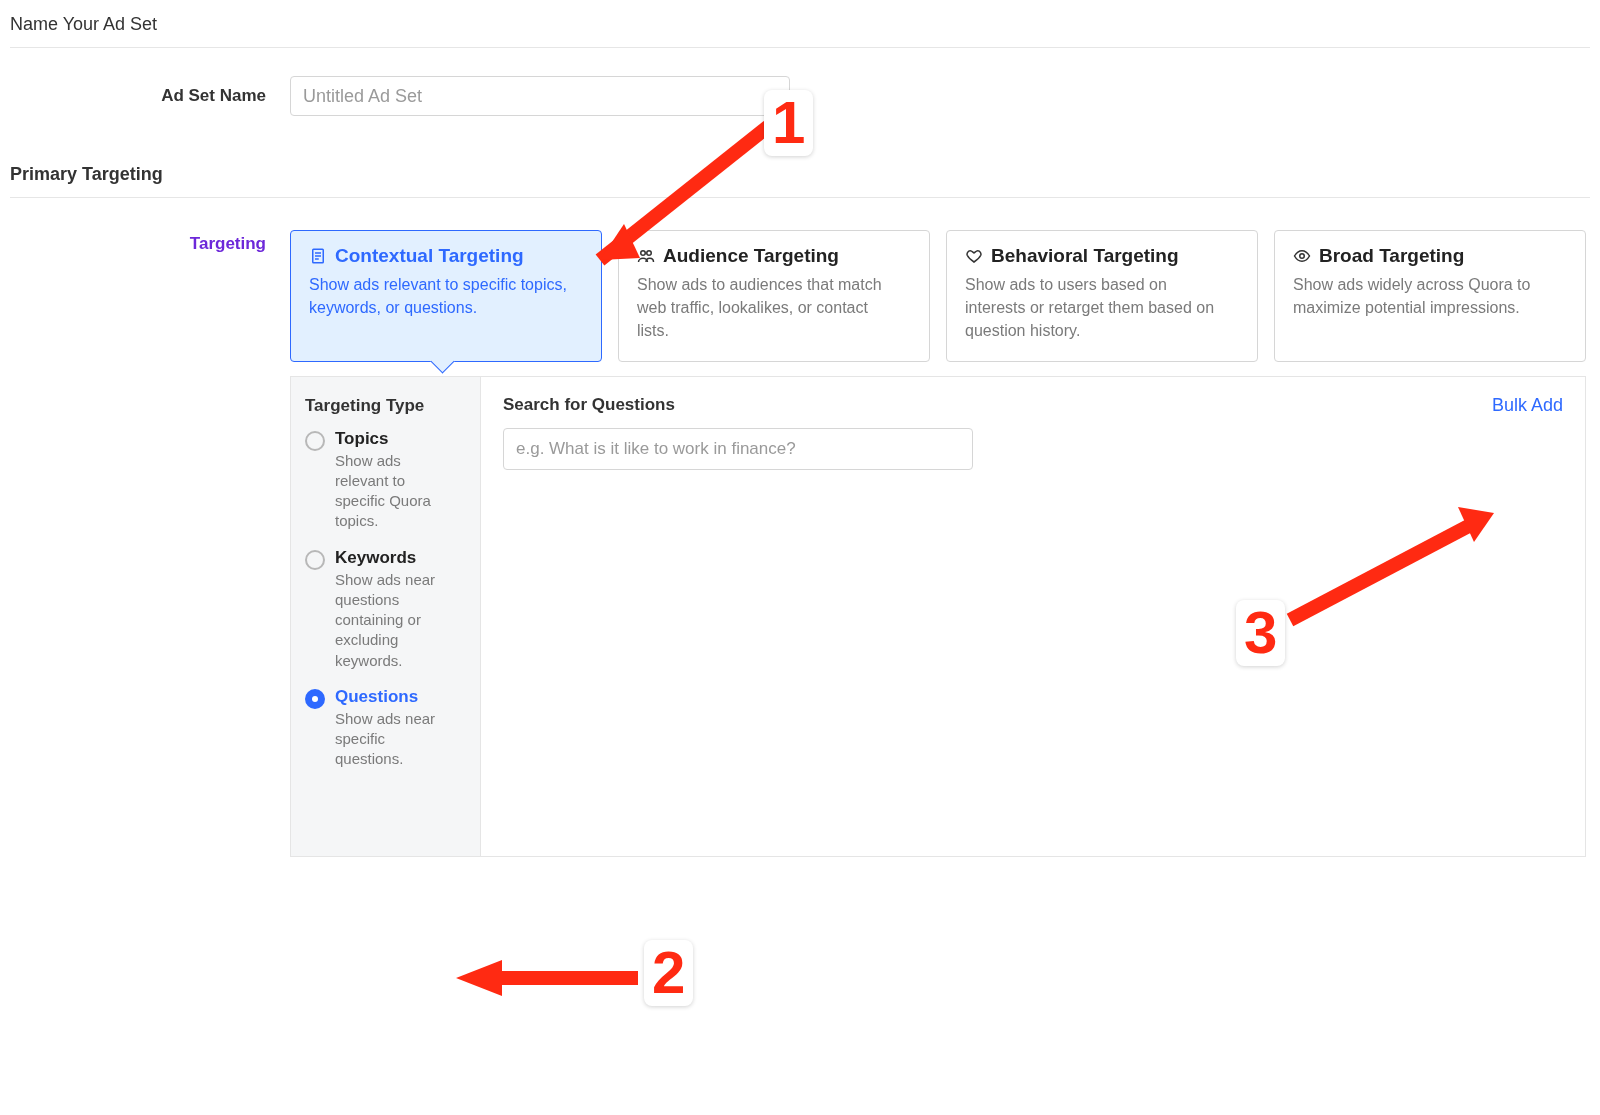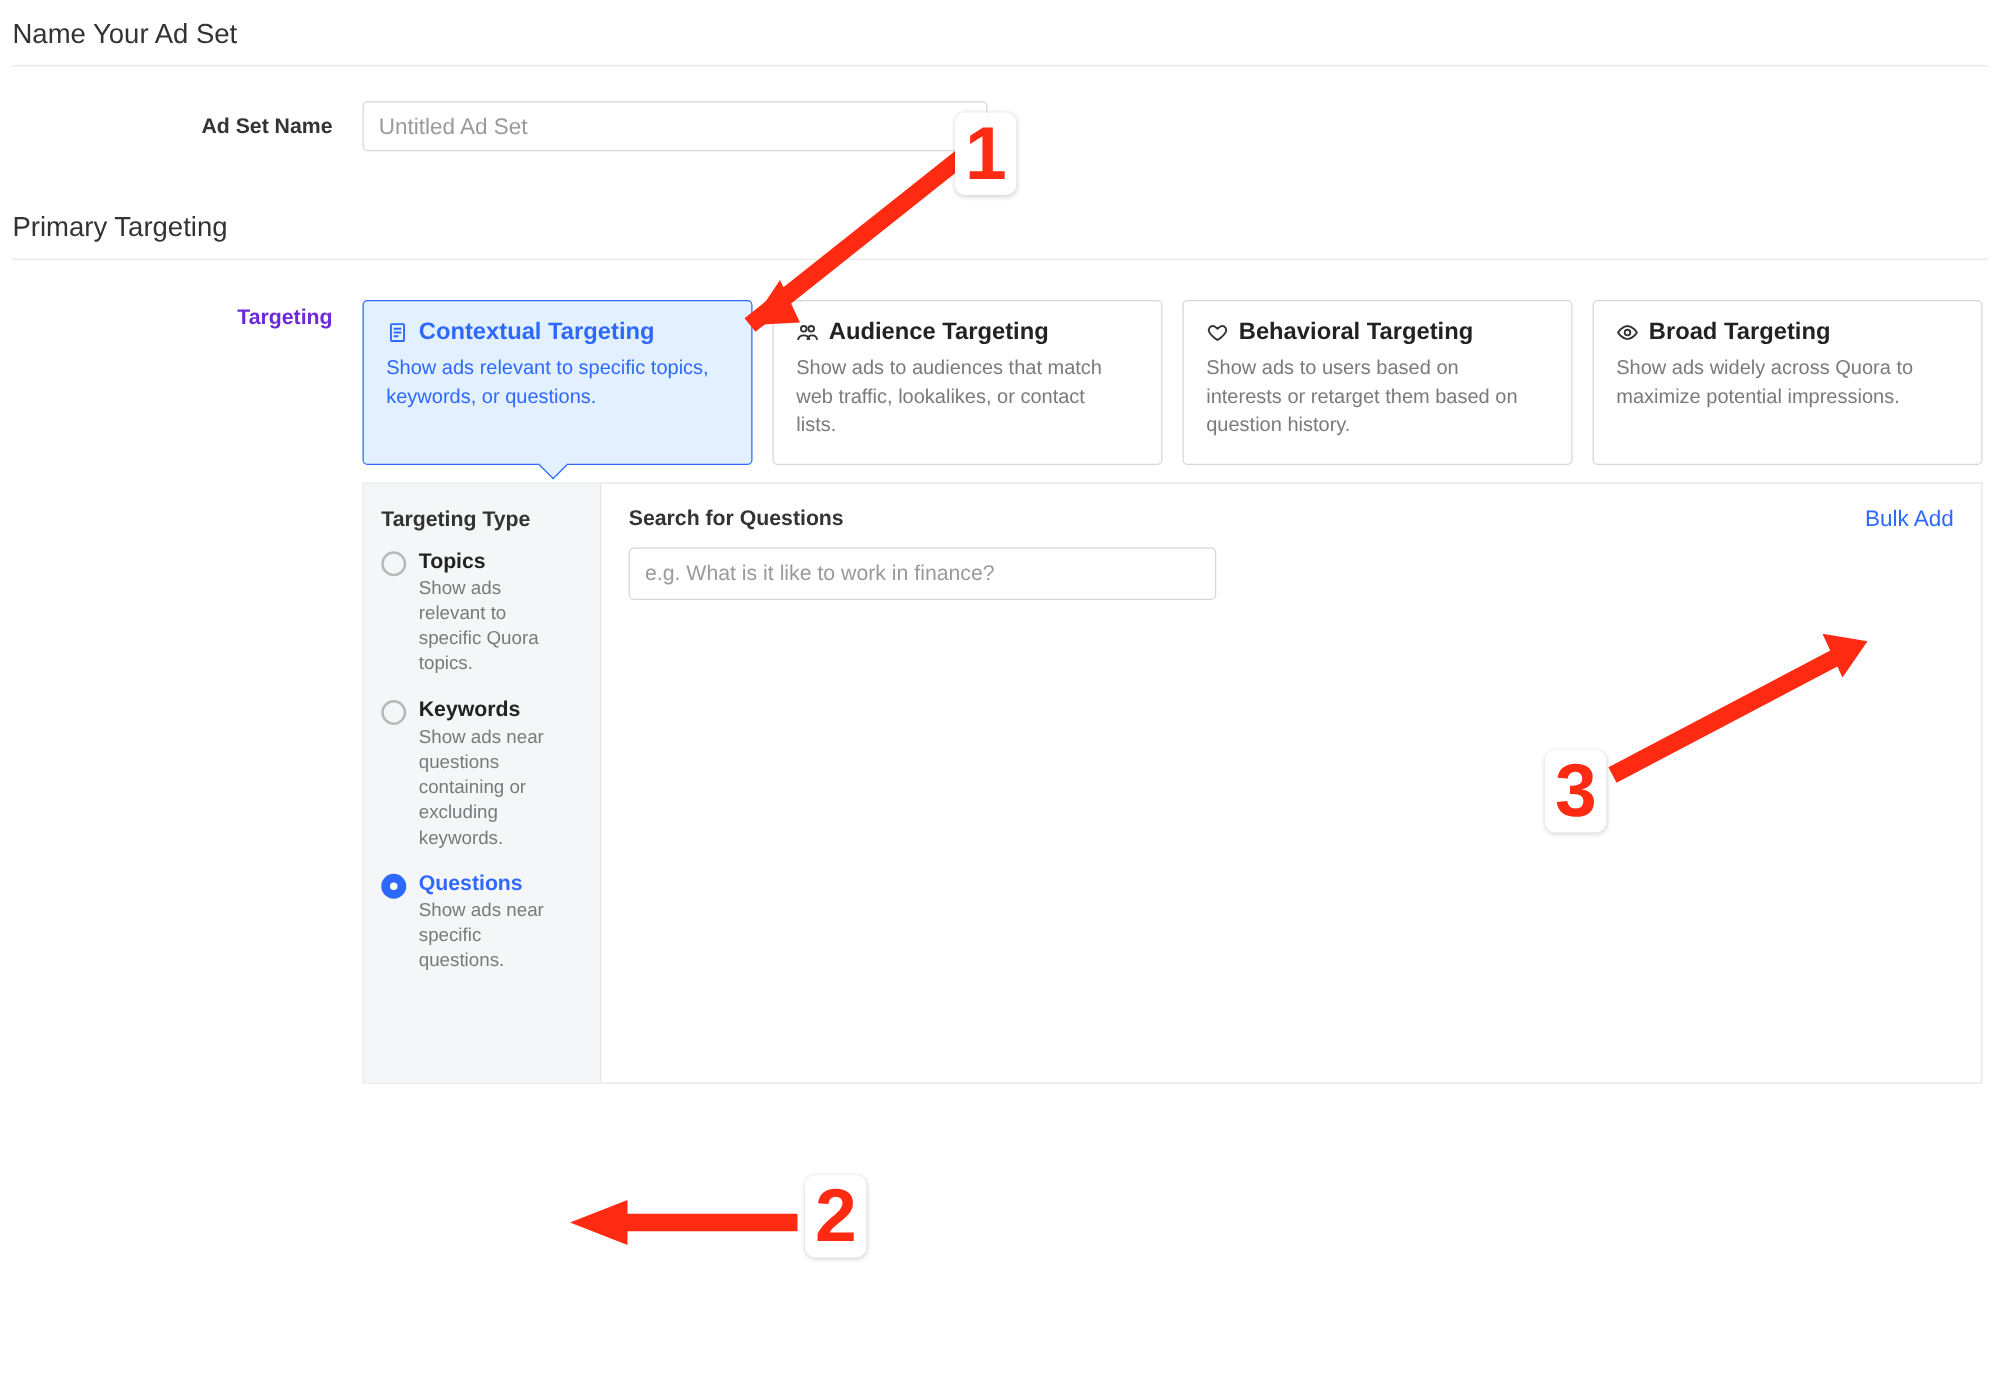--- a/index.html
+++ b/index.html
@@ -1,30 +1,30 @@
 <!DOCTYPE html>
 <html><head>
 <meta charset="utf-8">
 <style>
   * { box-sizing: border-box; margin: 0; padding: 0; }
   html, body { width: 1600px; height: 1115px; background: #fff; }
   body { font-family: -apple-system, BlinkMacSystemFont, "Helvetica Neue", Arial, sans-serif; color: #333; }
 
   .page { padding: 10px 10px 0 10px; }
 
-  .section-title { font-size: 22px; font-weight: 500; color: #333; padding: 4px 0 12px 0; border-bottom: 1px solid #e6e6e6; }
+  .section-title { font-size: 18px; font-weight: 500; color: #333; padding: 4px 0 12px 0; border-bottom: 1px solid #e6e6e6; }
 
   .form-row { display: flex; align-items: center; padding: 28px 0 40px 0; }
   .form-label-col { width: 280px; text-align: right; padding-right: 24px; font-weight: 700; color: #333; font-size: 17px; }
   .form-input-col { flex: 1; }
 
   input.text-input { width: 500px; height: 40px; border: 1px solid #d6d6d6; border-radius: 4px; padding: 0 12px; font-size: 18px; color: #333; }
   input.text-input::placeholder { color: #9a9a9a; }
 
-  .section-title.second { margin-top: 4px; }
+  .section-title.second { margin-top: 4px; font-weight: bold; }
 
   .targeting-row { display: flex; padding: 32px 0 0 0; }
   .targeting-label-col { width: 280px; text-align: right; padding-right: 24px; font-weight: 700; color: #6d28d9; font-size: 17px; padding-top: 4px; }
   .targeting-body-col { flex: 1; padding-right: 4px; }
 
   .card-row { display: flex; gap: 16px; }
   .card {
     flex: 1;
     border: 1px solid #d6d6d6;
     border-radius: 4px;

